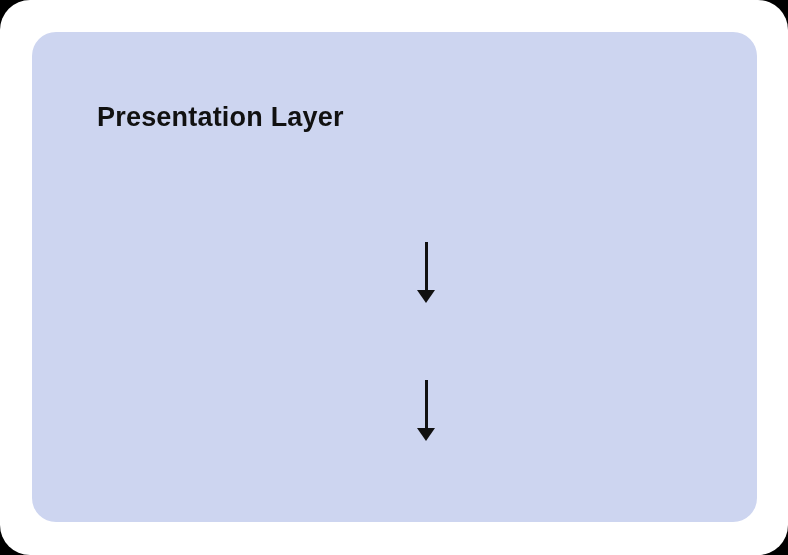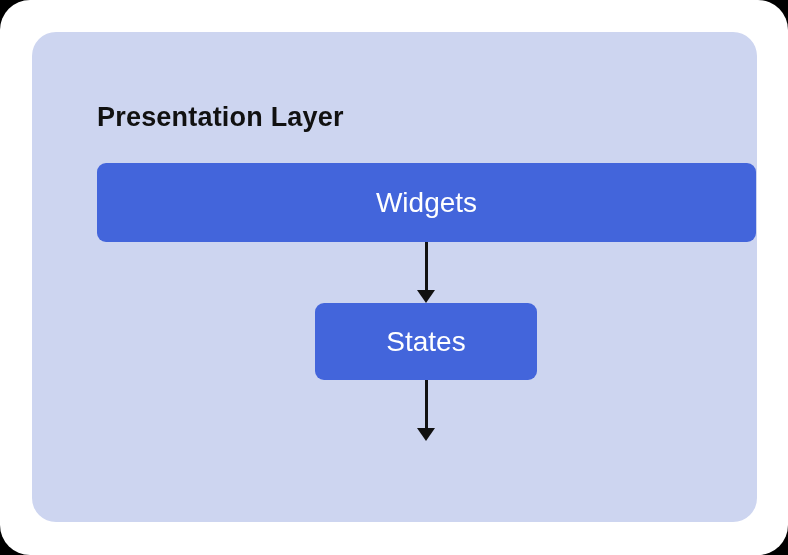--- a/index.html
+++ b/index.html
@@ -75,32 +75,26 @@
   }
 </style>
 </head>
 <body>
 
 <div class="card">
   <div class="panel">
 
     <div class="panel-title">Presentation Layer</div>
 
-    <div class="node node-widgets">
-      <span>Widgets</span>
-    </div>
 
     <div class="edge edge-1">
       <div class="shaft"></div>
       <div class="head"></div>
     </div>
 
-    <div class="node node-states">
-      <span>States</span>
-    </div>
 
     <div class="edge edge-2">
       <div class="shaft"></div>
       <div class="head"></div>
     </div>
 
 
   </div>
 </div>
 

